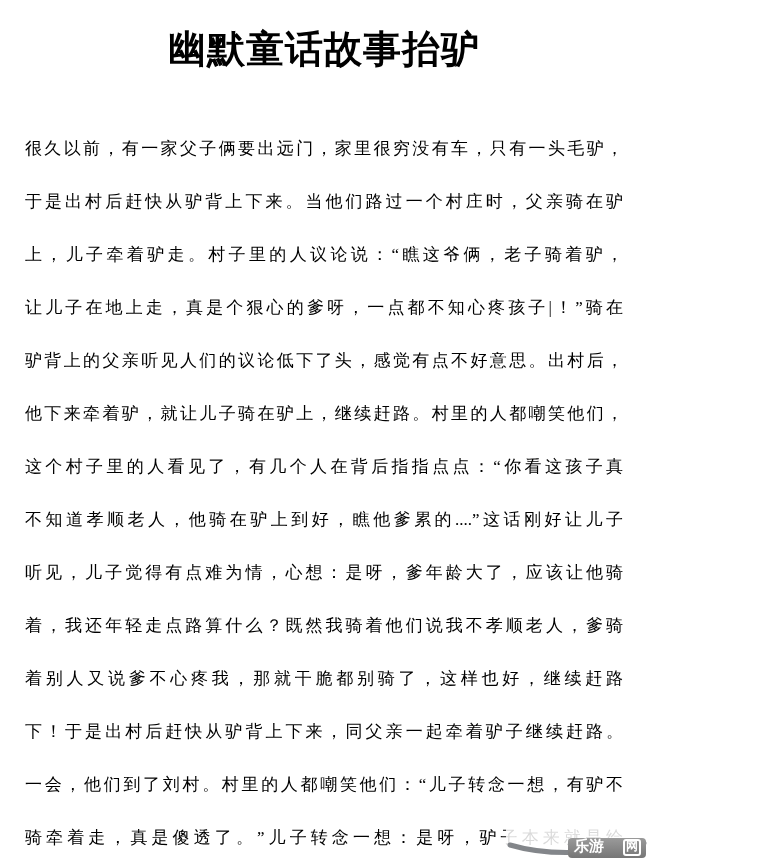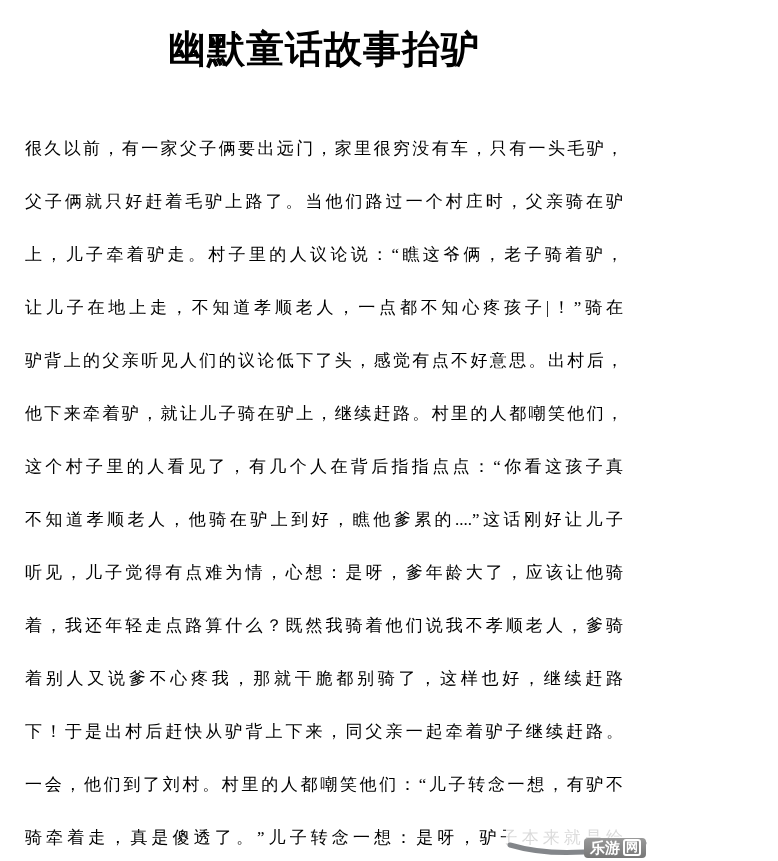--- a/index.html
+++ b/index.html
@@ -86,25 +86,25 @@
     color: #f0f0f0;
     -webkit-text-stroke: 1.5px #9aa0a6;
     letter-spacing: 0px;
   }
   .wm-band {
     position: absolute;
     right: 2px;
     bottom: 3px;
     display: flex;
     align-items: center;
-    gap: 3px;
+    gap: 19px;
     padding: 1px 5px 2px 6px;
     border-radius: 4px;
     background: linear-gradient(180deg, var(--wm-band, #9a9a9a), #767676);
-    font-family: Liberation Sans, sans-serif;
+    font-family: Liberation Mono, monospace;
     font-weight: bold;
     color: #ffffff;
   }
   .wm-band-text { font-size: 15px; line-height: 17px; }
   .wm-band-box {
     font-size: 12px;
     line-height: 13px;
     border: 2px solid #ffffff;
     border-radius: 3px;
     padding: 0 1px;
@@ -112,23 +112,23 @@
 </style>
 </head>
 <body>
 
 <div class="page">
 
   <h1 class="doc-title">幽默童话故事抬驴</h1>
 
   <div class="doc-body" id="lines-container">
       <div class="line">很久以前，有一家父子俩要出远门，家里很穷没有车，只有一头毛驴，</div>
-      <div class="line">父子俩就只好赶着毛驴上路了。当他们路过一个村庄时，父亲骑在驴</div>
+      <div class="line">于是出村后赶快从驴背上下来。当他们路过一个村庄时，父亲骑在驴</div>
       <div class="line">上，儿子牵着驴走。村子里的人议论说：“瞧这爷俩，老子骑着驴，</div>
-      <div class="line">让儿子在地上走，不知道孝顺老人，一点都不知心疼孩子|！”骑在</div>
+      <div class="line">让儿子在地上走，真是个狠心的爹呀，一点都不知心疼孩子|！”骑在</div>
       <div class="line">驴背上的父亲听见人们的议论低下了头，感觉有点不好意思。出村后，</div>
       <div class="line">他下来牵着驴，就让儿子骑在驴上，继续赶路。村里的人都嘲笑他们，</div>
       <div class="line">这个村子里的人看见了，有几个人在背后指指点点：“你看这孩子真</div>
       <div class="line">不知道孝顺老人，他骑在驴上到好，瞧他爹累的....”这话刚好让儿子</div>
       <div class="line">听见，儿子觉得有点难为情，心想：是呀，爹年龄大了，应该让他骑</div>
       <div class="line">着，我还年轻走点路算什么？既然我骑着他们说我不孝顺老人，爹骑</div>
       <div class="line">着别人又说爹不心疼我，那就干脆都别骑了，这样也好，继续赶路</div>
       <div class="line">下！于是出村后赶快从驴背上下来，同父亲一起牵着驴子继续赶路。</div>
       <div class="line">一会，他们到了刘村。村里的人都嘲笑他们：“儿子转念一想，有驴不</div>
       <div class="line">骑牵着走，真是傻透了。”儿子转念一想：是呀，驴子本来就是给</div>

